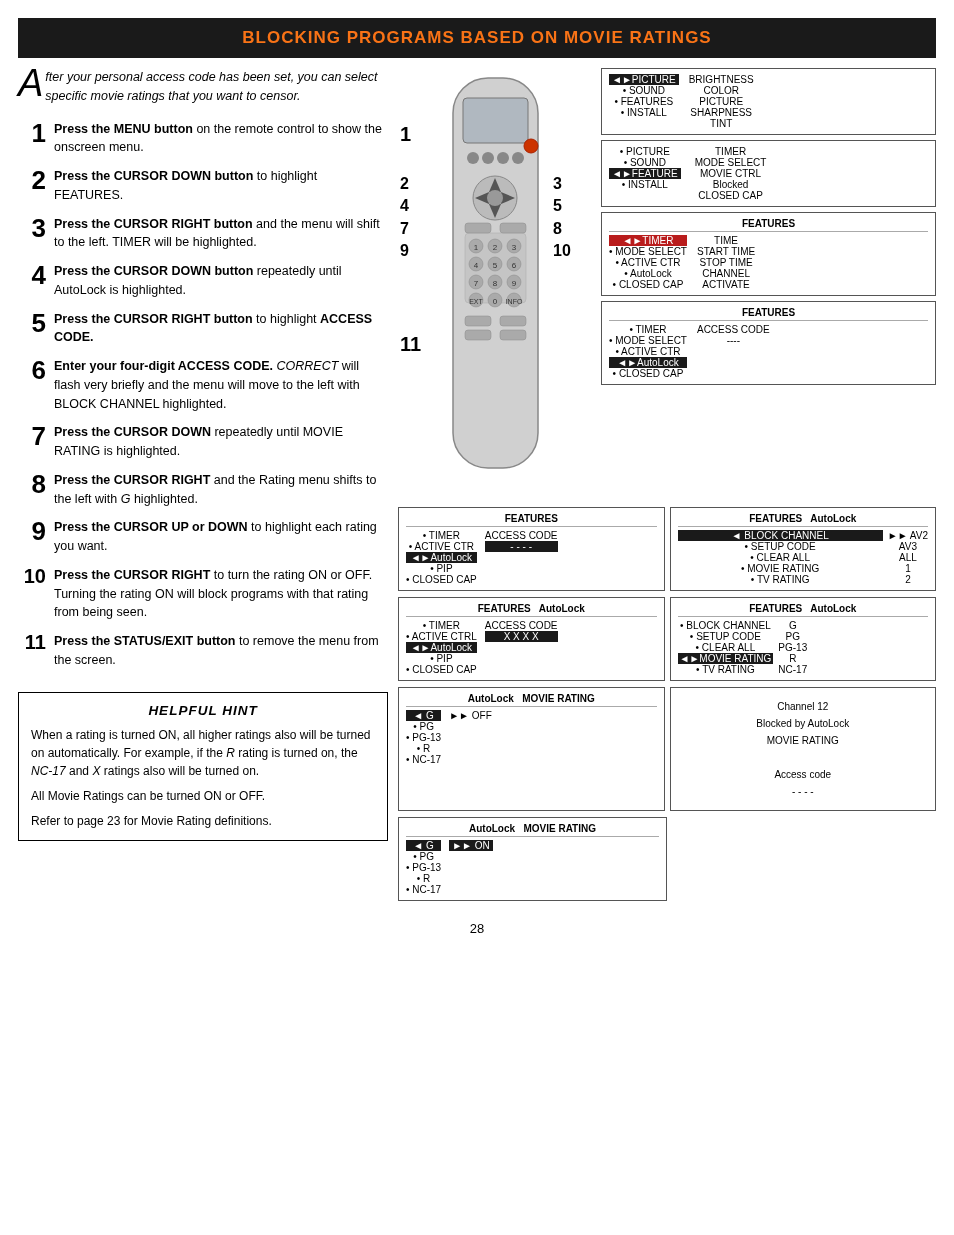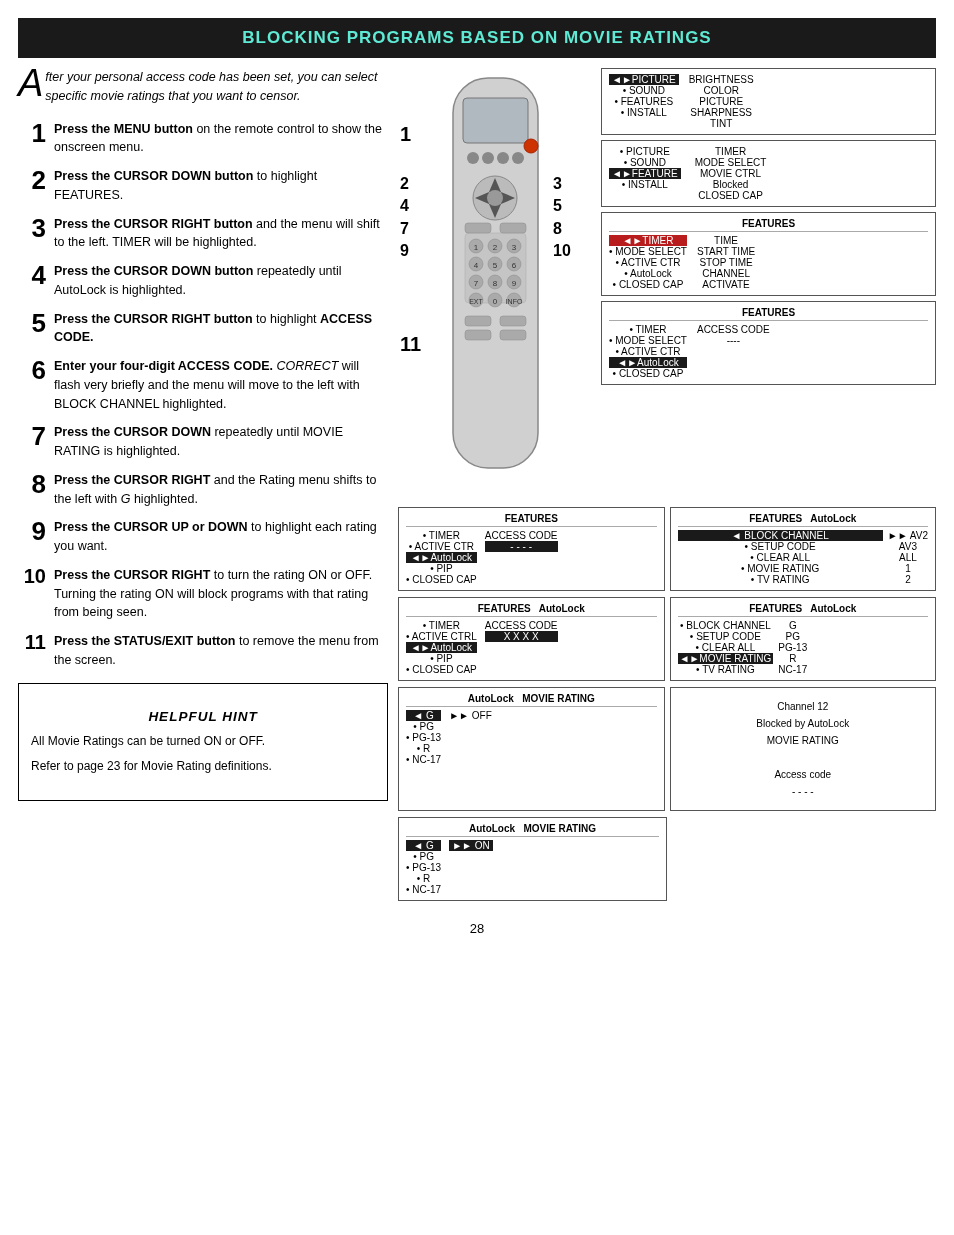--- a/index.html
+++ b/index.html
@@ -8,21 +8,21 @@
       min-height: 1235px;
       background: #fff;
       font-family: Arial, Helvetica, sans-serif;
       font-size: 13px;
       color: #000;
     }
 
     
     .page-header {
       background: #1a1a1a;
-      color: #5eead4;
+      color: #f97316;
       text-align: center;
       padding: 10px 20px;
       margin: 18px 18px 0 18px;
       font-size: 17px;
       font-weight: bold;
       letter-spacing: 1px;
       text-transform: uppercase;
     }
 
     .main-content {
@@ -73,22 +73,22 @@
     }
     .step-text strong {
       font-weight: bold;
     }
     .step-text em {
       font-style: italic;
     }
 
     .helpful-hint-box {
       border: 1px solid #000;
-      padding: 25px 12px;
-      margin-top: 13px;
+      padding: 10px 12px;
+      margin-top: 22px;
     }
     .helpful-hint-title {
       text-align: center;
       font-weight: bold;
       font-size: 13.5px;
       margin-bottom: 8px;
       font-style: italic;
       text-transform: uppercase;
       letter-spacing: 1px;
     }
@@ -225,20 +225,21 @@
           <span class="step-number" style="font-size:20px;">11</span>
           <span class="step-text">
             <strong>Press the STATUS/EXIT button</strong> to remove the menu from the screen.
           </span>
         </li>
 
       </ol>
 
       <div class="helpful-hint-box">
         <div class="helpful-hint-title">Helpful Hint</div>
+        <p>When a rating is turned ON, all higher ratings also will be turned on automatically. For example, if the <em>R</em> rating is turned on, the <em>NC-17</em> and <em>X</em> ratings also will be turned on.</p>
         <p>All Movie Ratings can be turned ON or OFF.</p>
         <p>Refer to page 23 for Movie Rating definitions.</p>
       </div>
 
     </div>
 
     <div class="right-col">
 
       <div style="display:flex; gap:8px; align-items:flex-start;">
 

